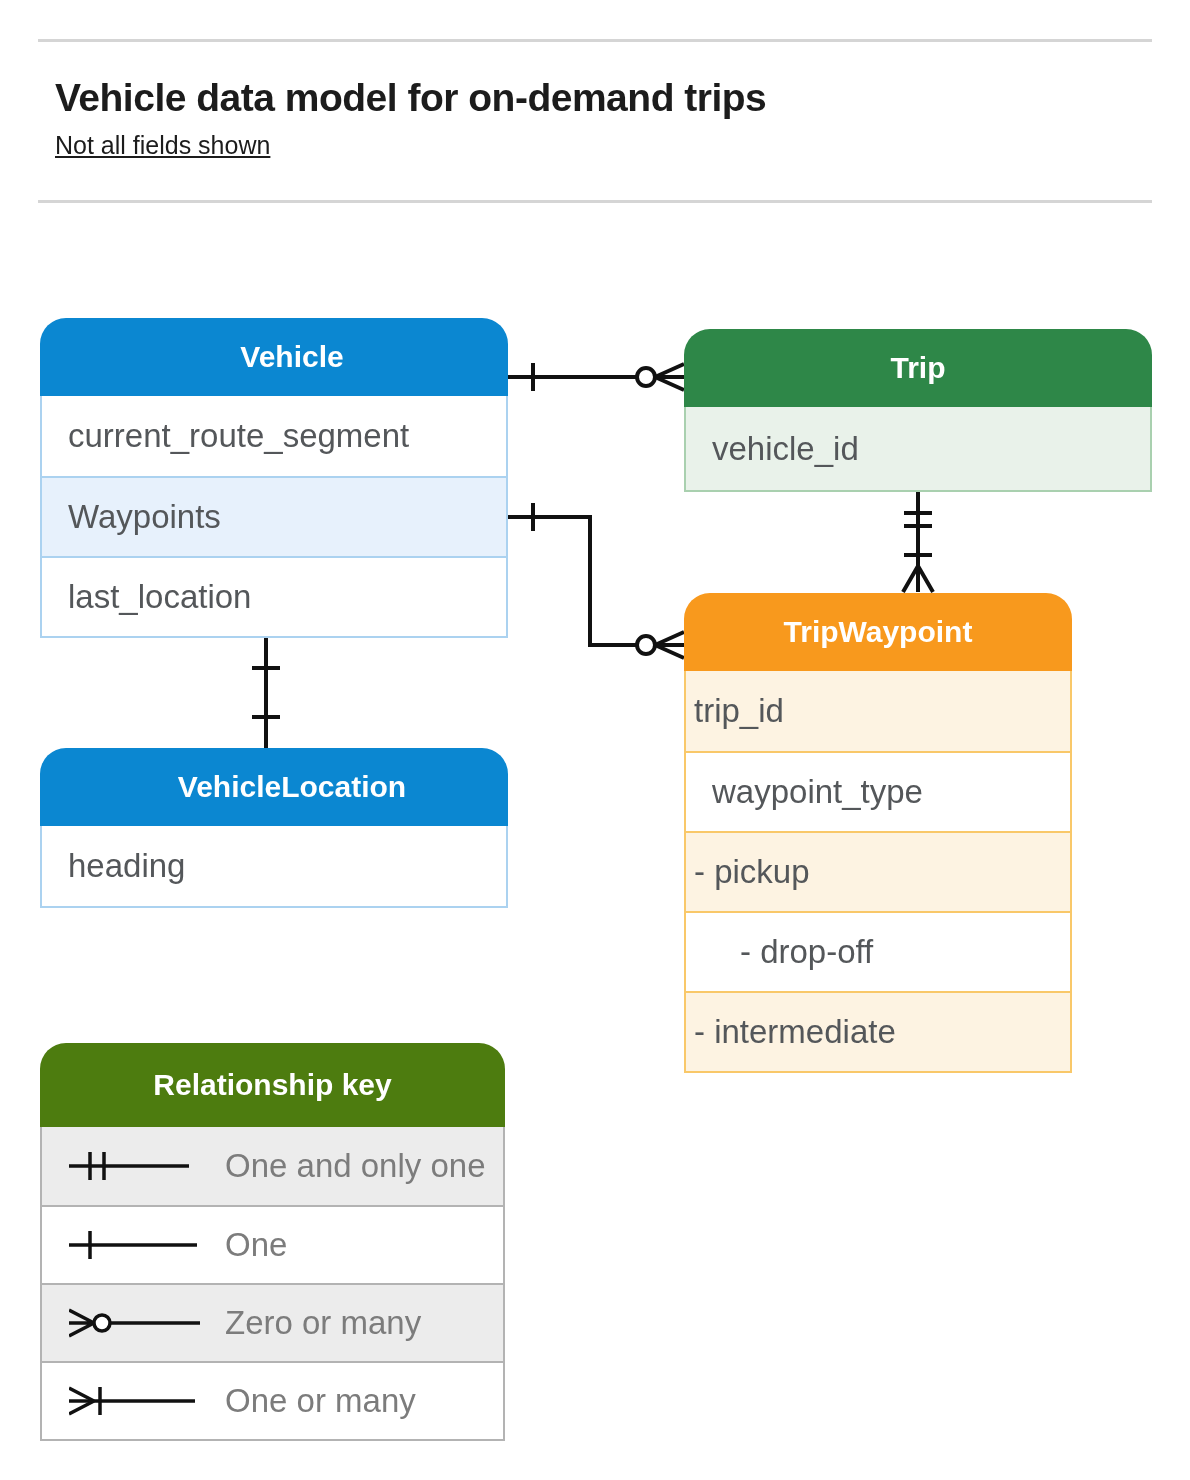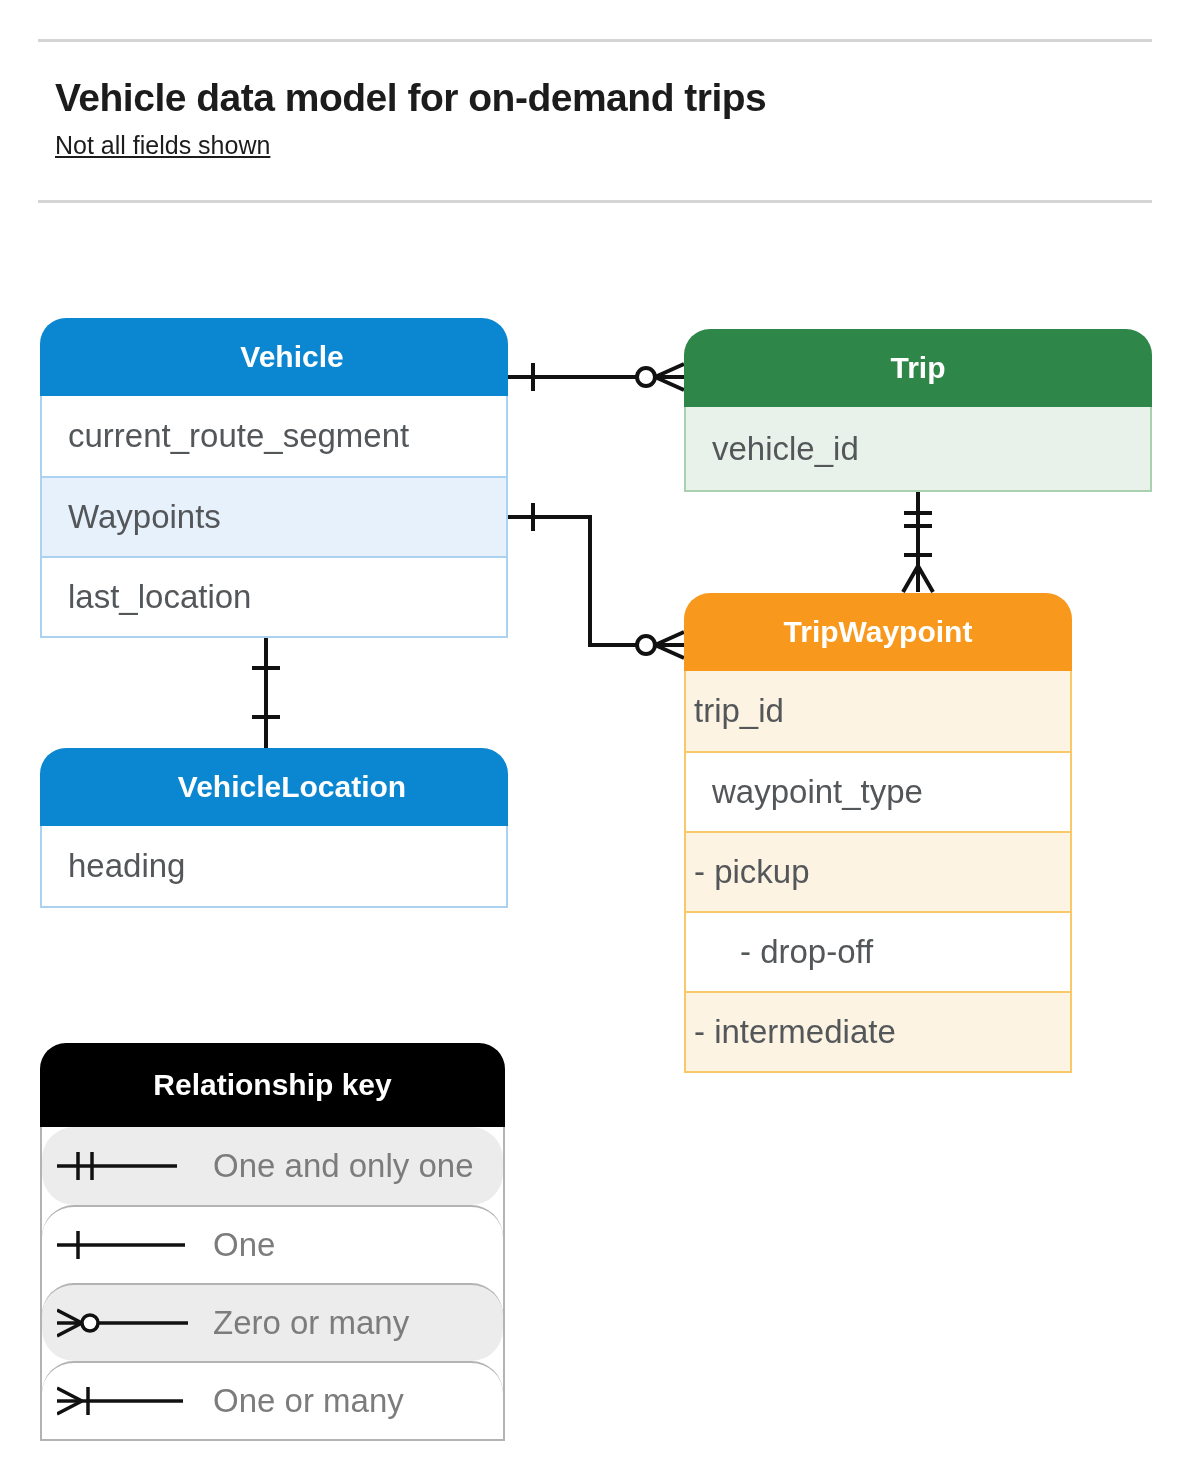--- a/index.html
+++ b/index.html
@@ -49,23 +49,23 @@
 
   .entity--green .entity-header{background:#2e8748;}
   .entity--green .entity-body,.entity--green .row + .row{border-color:#a9d0af;}
   .entity--green .row{height:83px;}
   .entity--green .row.tint{background:#e9f2ea;}
 
   .entity--orange .entity-header{background:#f8991d;}
   .entity--orange .entity-body,.entity--orange .row + .row{border-color:#f9c869;}
   .entity--orange .row.tint{background:#fdf3e2;padding-left:8px;}
 
-  .entity--gray .entity-header{background:#000000;height:84px;}
+  .entity--gray .entity-header{background:#4d7c0f;height:84px;}
   .entity--gray .entity-body,.entity--gray .row + .row{border-color:#b3b3b3;}
-  .entity--gray .row{height:78px;padding-left:15px;border-radius:32px;}
+  .entity--gray .row{height:78px;padding-left:27px;}
   .entity--gray .row.tint{background:#ececec;}
 
   
   .entity-vehicle{left:40px;top:318px;width:468px;}
   .entity-trip{left:684px;top:329px;width:468px;}
   .entity-tripwaypoint{left:684px;top:593px;width:388px;}
   .entity-vehiclelocation{left:40px;top:748px;width:468px;}
   .entity-legend{left:40px;top:1043px;width:465px;}
 
   .legend-label{margin-left:20px;font-size:33px;color:#7c7c7c;}

